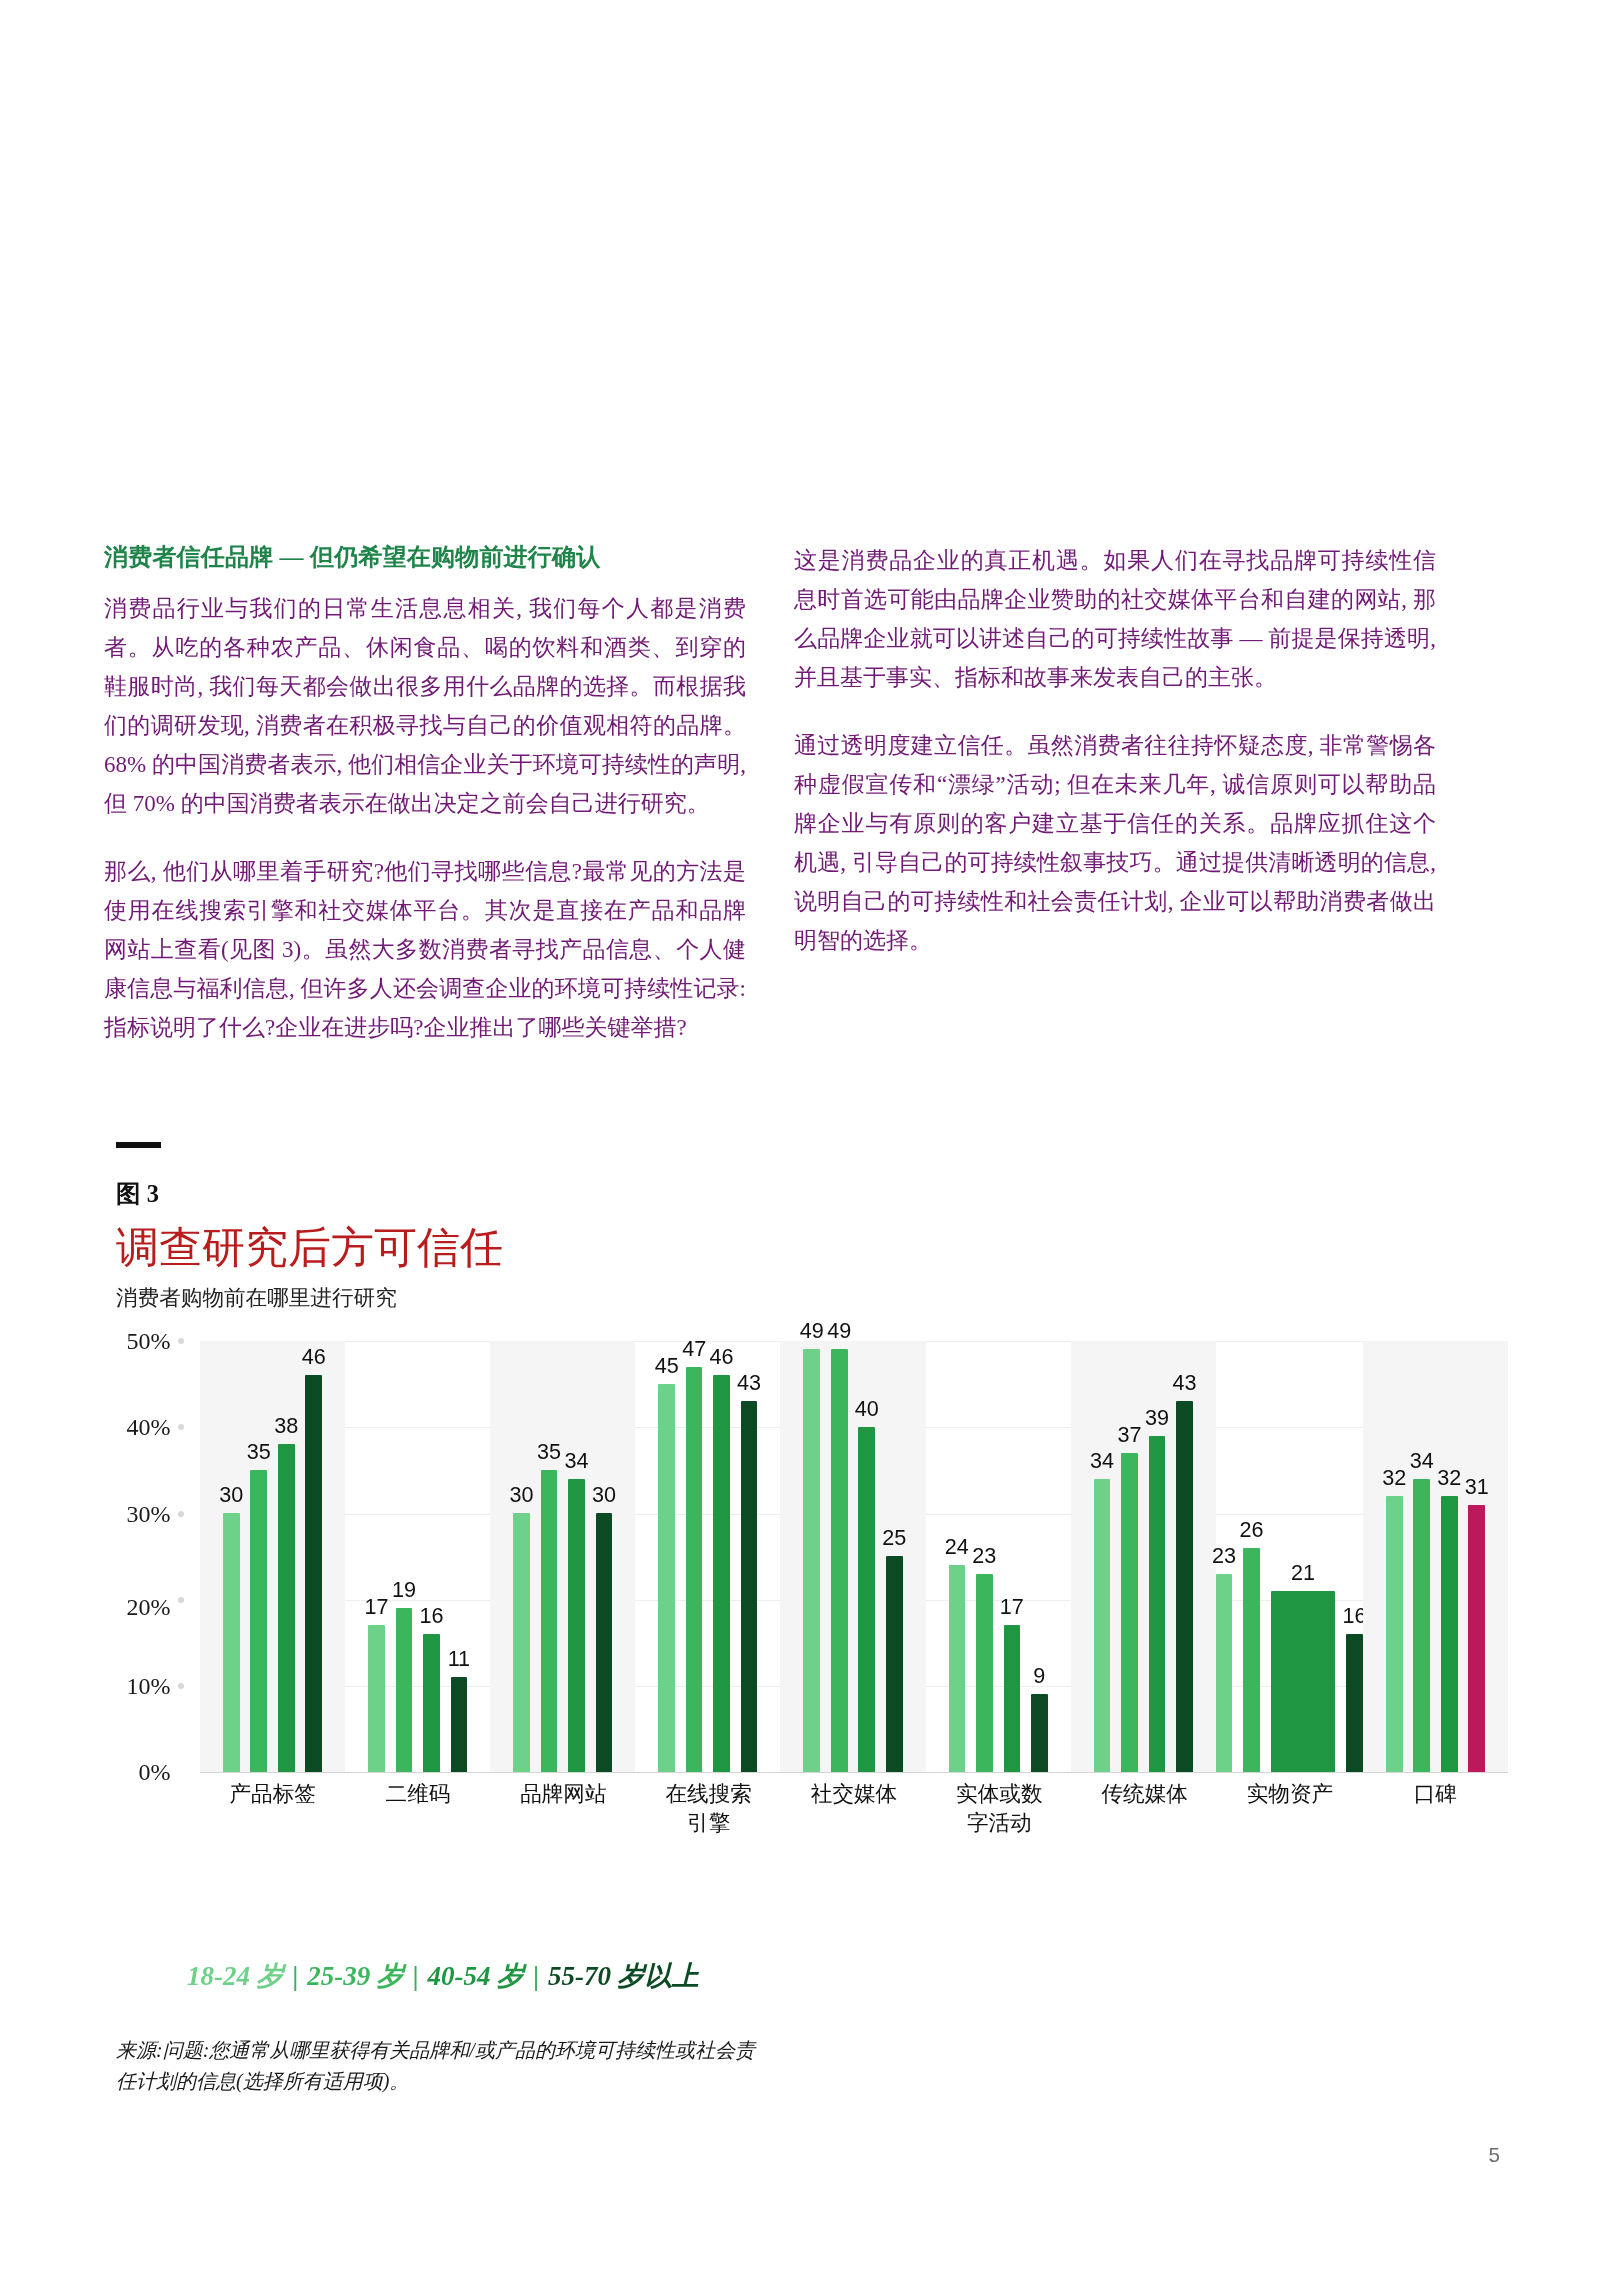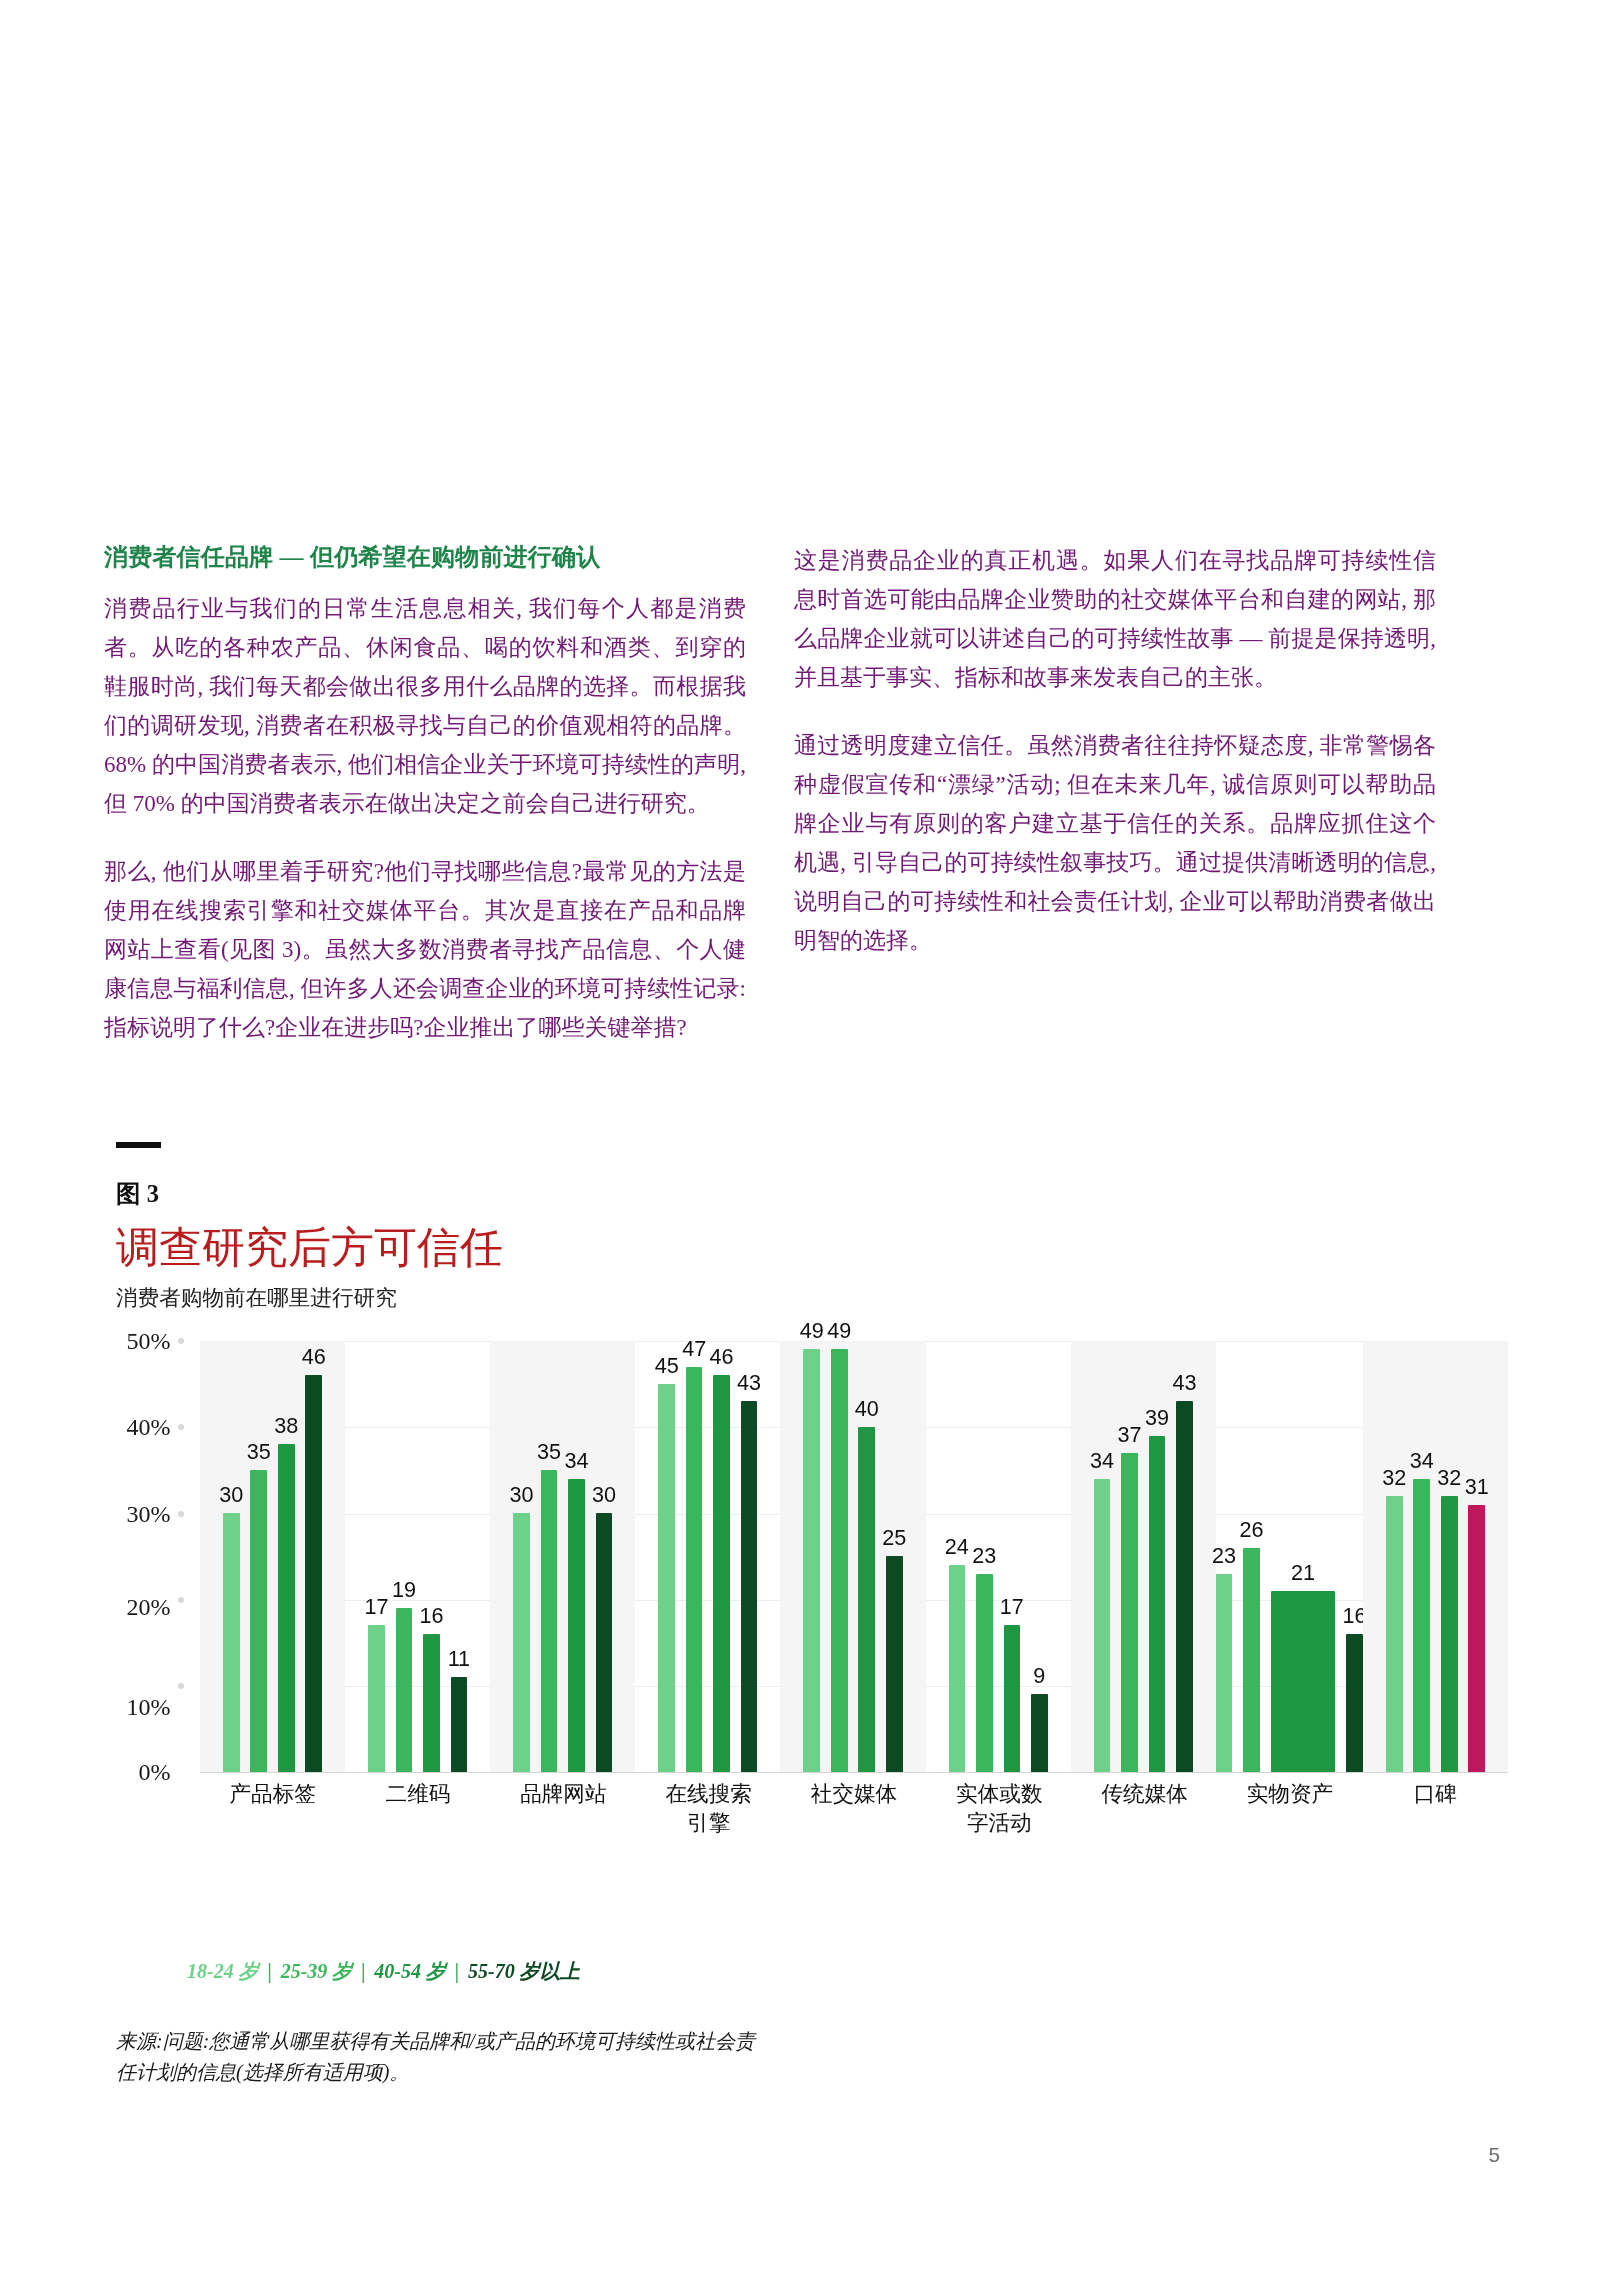--- a/index.html
+++ b/index.html
@@ -196,21 +196,21 @@
     box-sizing: border-box;
   }
 
   
   .legend {
     margin-top: 147px;
     margin-left: 71px;
     font-family: "Liberation Serif", "DejaVu Serif", serif;
     font-style: italic;
     font-weight: bold;
-    font-size: 20px;
+    font-size: 27px;
     display: flex;
     align-items: center;
     gap: 0;
   }
   .legend-item { white-space: nowrap; }
   .legend-sep {
     color: #3fae5f;
     padding: 0 8.8px;
     font-weight: bold;
   }
@@ -262,21 +262,21 @@
 
     <div class="fig-number">图 3</div>
 
     <div class="fig-title">调查研究后方可信任</div>
 
     <div class="fig-subtitle">消费者购物前在哪里进行研究</div>
 
     <div class="chart-wrap">
       <div class="y-axis" id="y-axis">
           <div class="y-tick" style="top: 431px;">0%</div>
-          <div class="y-tick" style="top: 366px; margin-left: 36px;">10%</div>
+          <div class="y-tick" style="top: 345px; margin-left: 36px;">10%</div>
           <div class="y-tick-dot" style="top: 345px;"></div>
           <div class="y-tick" style="top: 266px;">20%</div>
           <div class="y-tick-dot" style="top: 259px;"></div>
           <div class="y-tick" style="top: 173px;">30%</div>
           <div class="y-tick-dot" style="top: 173px;"></div>
           <div class="y-tick" style="top: 86px;">40%</div>
           <div class="y-tick-dot" style="top: 86px;"></div>
           <div class="y-tick" style="top: 0px;">50%</div>
           <div class="y-tick-dot" style="top: 0px;"></div>
         </div>

